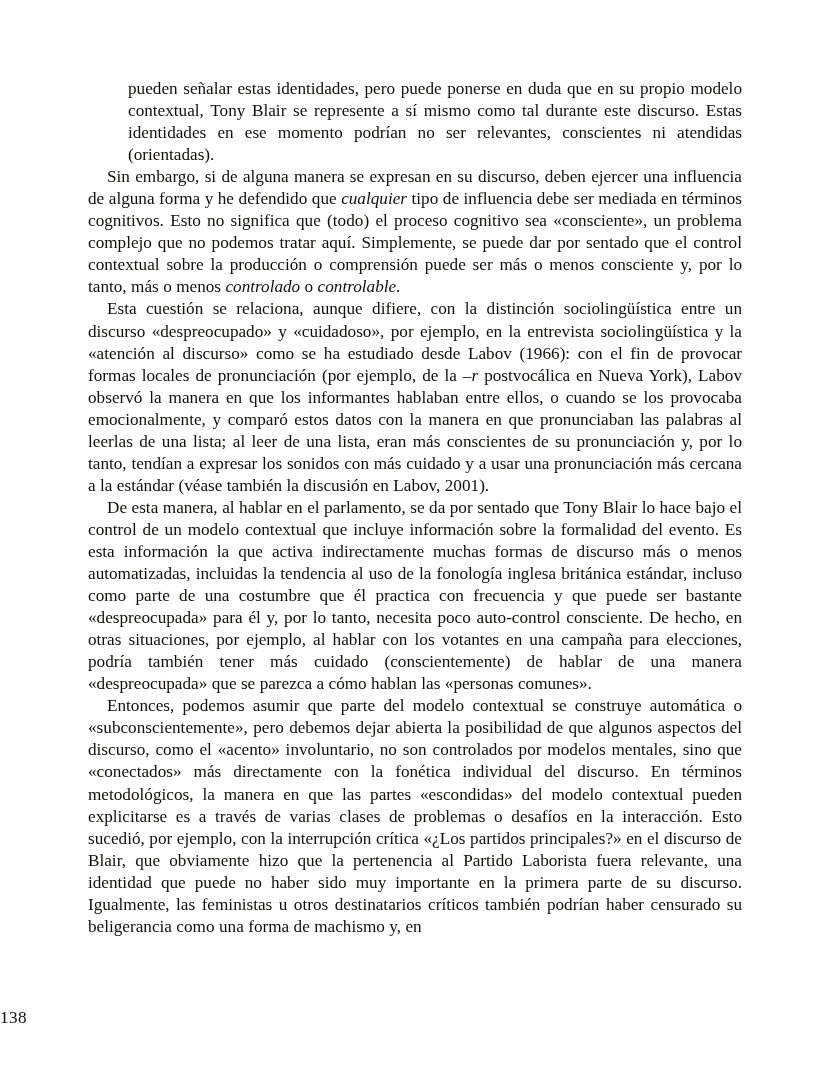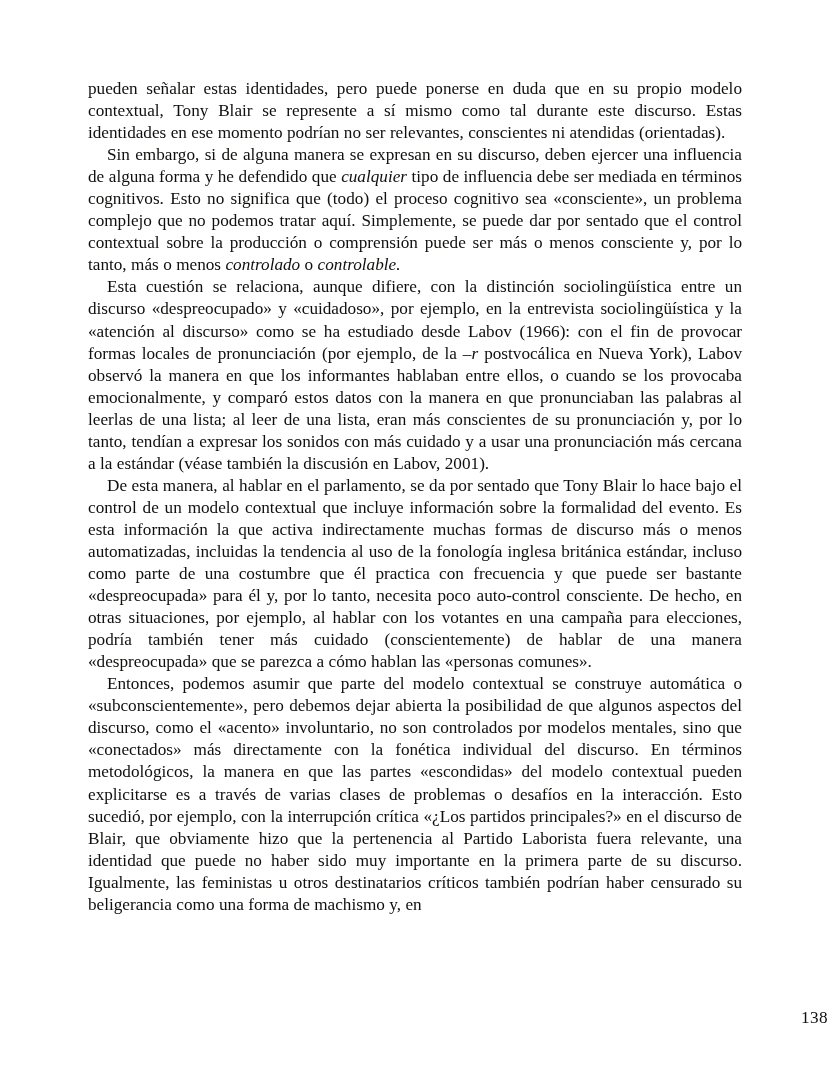--- a/index.html
+++ b/index.html
@@ -37,29 +37,30 @@
     text-align: justify;
     text-justify: inter-word;
     font-size: 17.2px;
     line-height: 22.05px;
     text-indent: 19px;
     hyphens: none;
     word-spacing: 0.1px;
   }
   p.para.first {
     text-indent: 0;
+    margin-left: 40px;
   }
   i, .ital {
   }
   .page-number {
     position: absolute;
     left: 0;
     top: 1007px;
     width: 828px;
-    text-align: right;
+    text-align: left;
     font-size: 17.2px;
     line-height: 22px;
     letter-spacing: 0.4px;
   }
 </style>
 </head>
 <body>
 
 <div class="page">
 

